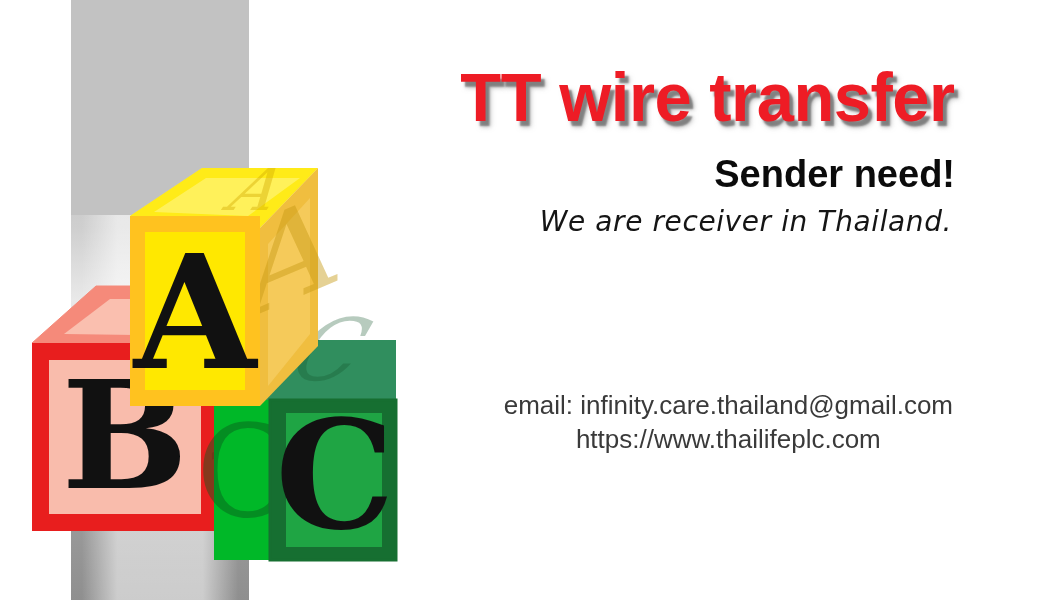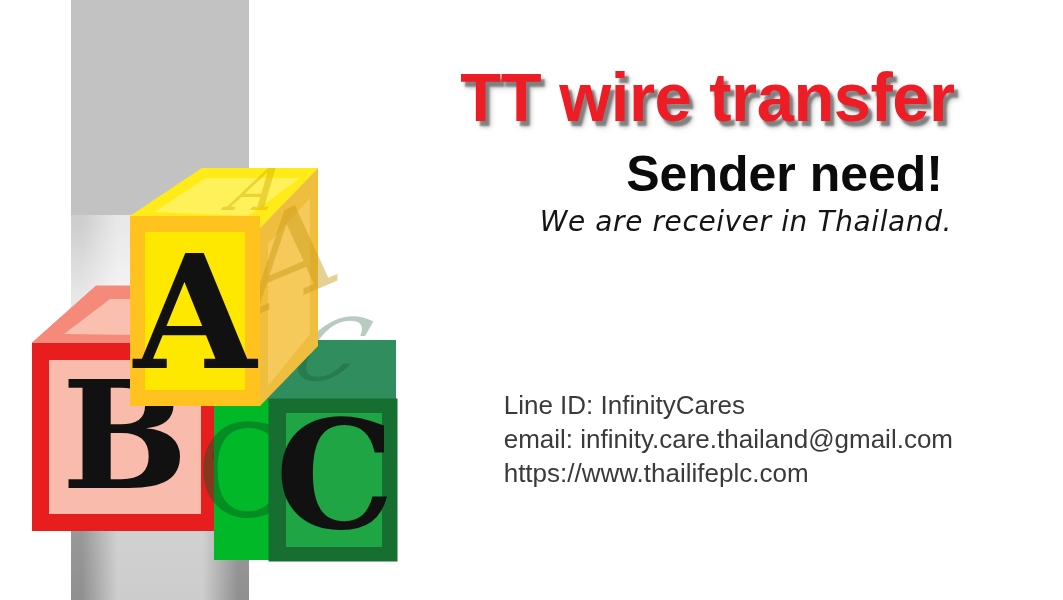--- a/index.html
+++ b/index.html
@@ -61,21 +61,21 @@
   }
   #blocks svg { display: block; width: 410px; height: 405px; }
 
   
   #text-col {
     position: absolute;
     left: 270px;
     top: 0;
     width: 685px;
     height: 600px;
-    text-align: left;
+    text-align: center;
   }
 
   #title {
     position: absolute;
     right: 0;
     top: 62px;
     font-family: "Liberation Sans", sans-serif;
     font-weight: bold;
     font-size: 69px;
     line-height: 72px;
@@ -84,25 +84,25 @@
     white-space: nowrap;
     transform: scaleX(0.97);
     transform-origin: right center;
     text-shadow:
       4px 5px 2px rgba(110,110,110,0.80),
       5px 6px 5px rgba(140,140,140,0.55);
   }
 
   #subtitle {
     position: absolute;
-    right: 12px;
+    right: 0;
     top: 152px;
     font-family: "Liberation Sans", sans-serif;
     font-weight: bold;
-    font-size: 50px;
+    font-size: 38px;
     line-height: 44px;
     color: #0b0b0b;
     white-space: nowrap;
   }
 
   #tagline {
     position: absolute;
     right: 3px;
     top: 203px;
     font-family: "DejaVu Sans", sans-serif;
@@ -217,19 +217,18 @@
       </g>
     </svg>
   </div>
 
   <div id="text-col">
     <div id="title">TT wire transfer</div>
     <div id="subtitle">Sender need!</div>
     <div id="tagline">We are receiver in Thailand.</div>
 
     <div id="contact">
-      <span class="line">Line ID: InfinityCares</span>
       <span class="line">email: infinity.care.thailand@gmail.com</span>
       <span class="line">https://www.thailifeplc.com</span>
     </div>
   </div>
 
 </div>
 
 </body></html>

